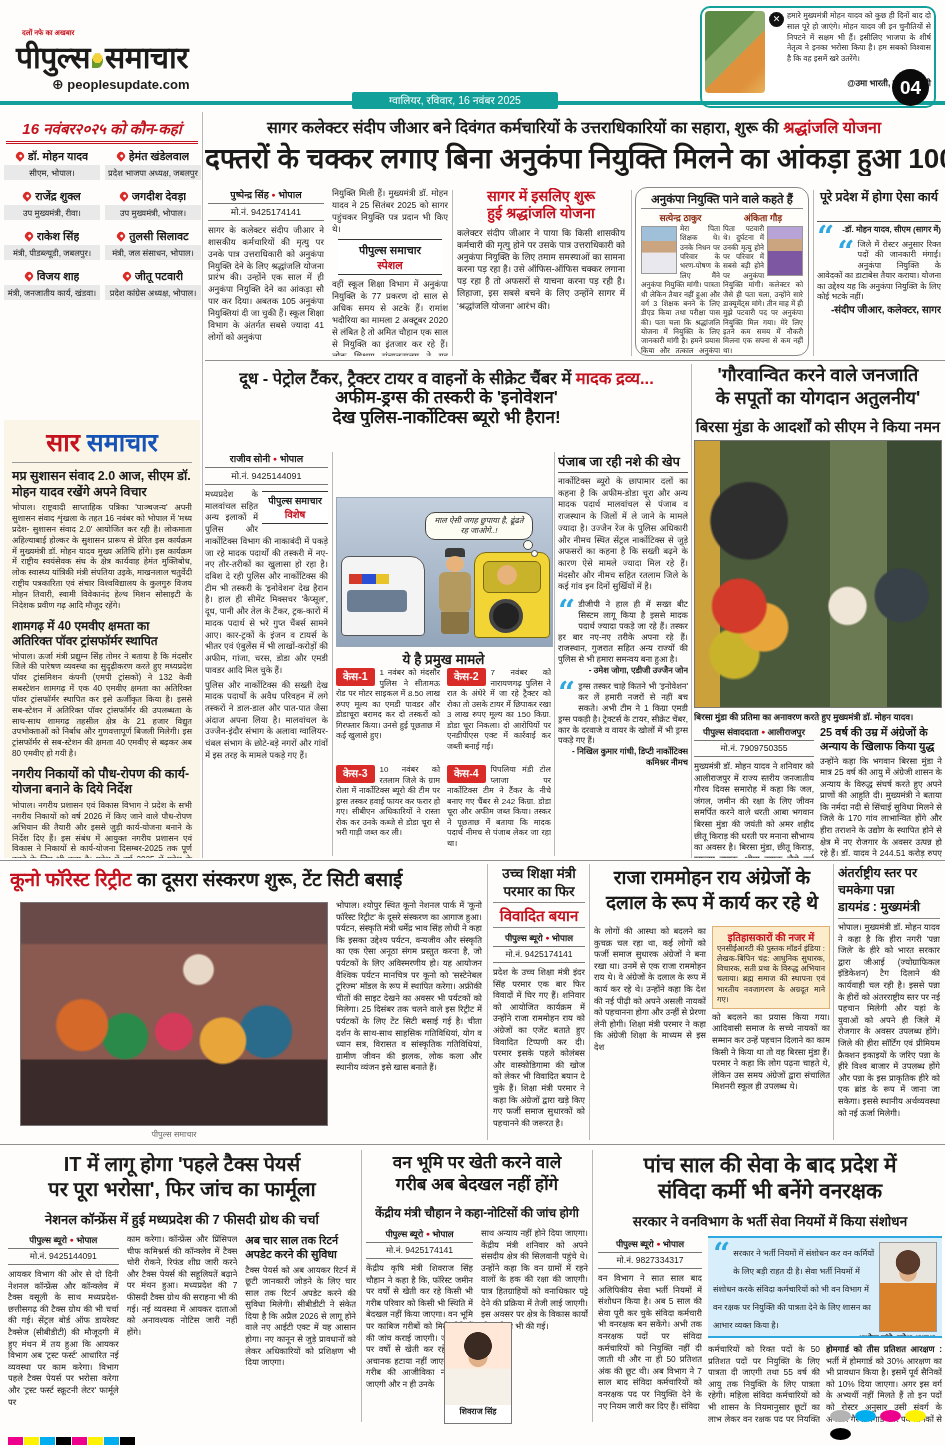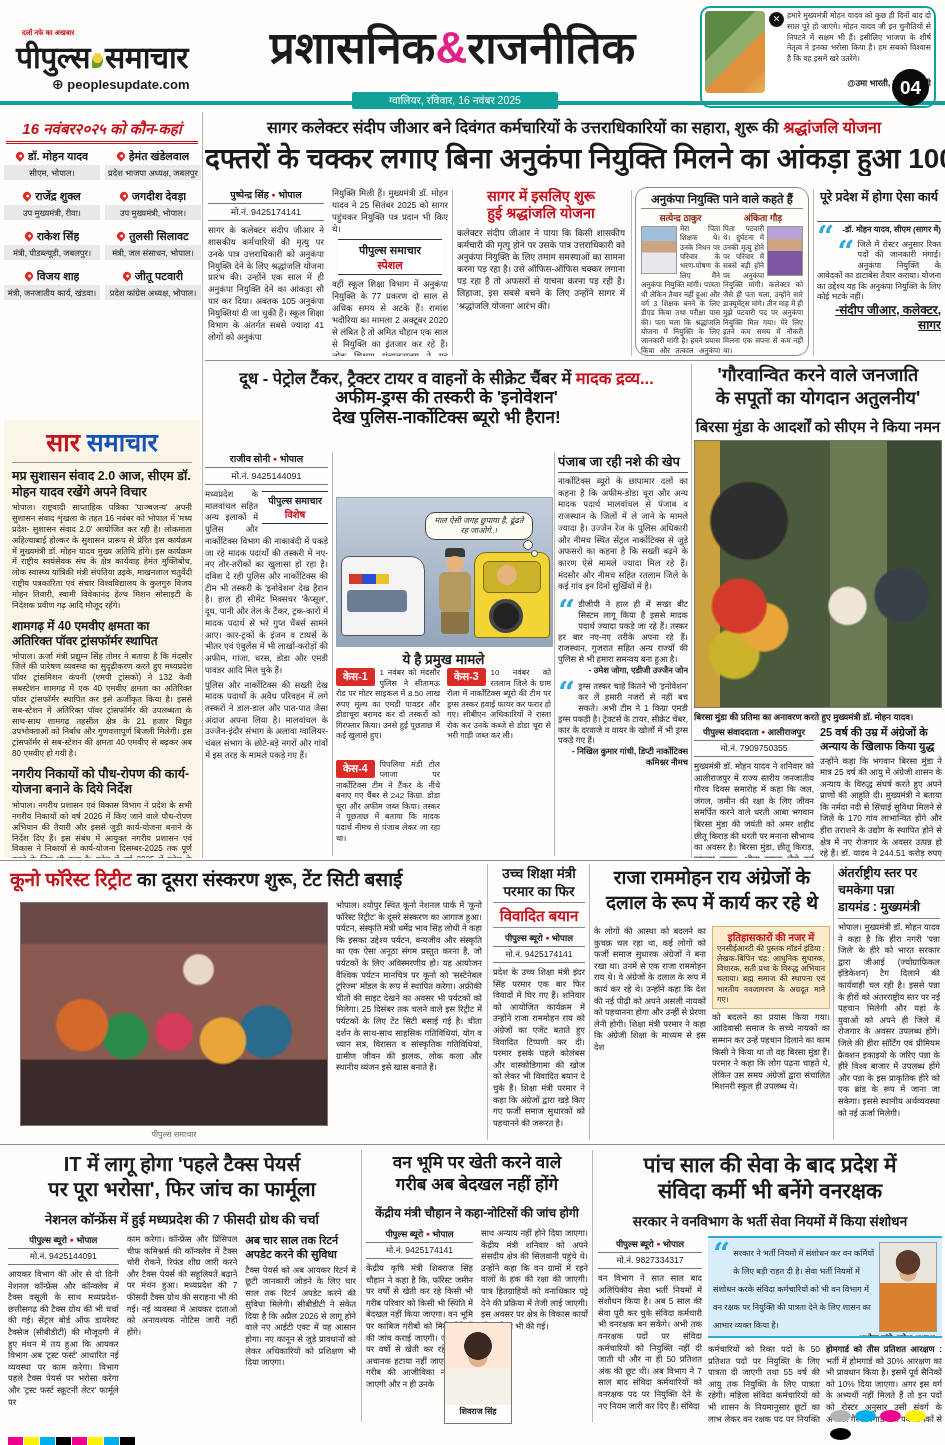--- a/index.html
+++ b/index.html
@@ -38,23 +38,20 @@
 
   <div class="abs" style="left:22px;top:28px;font-size:7px;color:#c4121e;font-weight:bold;">दलों नफे का अखबार</div>
   <div class="abs nw" style="left:16px;top:36px;font-size:30px;font-weight:bold;letter-spacing:-.5px;">
     <span>पीपुल्स</span><span style="display:inline-block;width:11px;height:15px;background:radial-gradient(circle at 50% 35%,#f5d23a 0 45%,#6a9a2e 46%);border-radius:50% 50% 50% 0;margin:0 2px;"></span><span>समाचार</span>
   </div>
   <div class="abs nw" style="left:52px;top:76px;font-size:13px;font-weight:bold;">
     <span style="font-size:14px;">⊕</span>
     <span>peoplesupdate.com</span>
   </div>
 
-  <div class="abs c nw clip" style="left:210px;top:16px;width:485px;font-size:44px;font-weight:bold;">
-    <span>प्रशासनिक</span><span class="pink">&amp;</span><span>राजनीतिक</span>
-  </div>
 
   <div class="abs" style="left:700px;top:6px;width:226px;height:92px;border:2px solid #12a19a;border-radius:10px;background:#fff;padding:3px;">
     <div style="float:left;width:60px;height:82px;border-radius:4px;margin-right:4px;
                 background:linear-gradient(135deg,#5d8a45 0 35%,#8fae6d 36% 55%,#e0913b 56% 80%,#e8b25c);"></div>
     <span style="float:left;width:15px;height:15px;border-radius:50%;background:#111;color:#fff;font-size:9px;
                  text-align:center;line-height:15px;margin:1px 3px 0 0;font-weight:bold;">✕</span>
     <div class="j clip" style="font-size:7.7px;line-height:1.4;height:66px;">हमारे मुख्यमंत्री मोहन यादव को कुछ ही दिनों बाद दो साल पूरे हो जाएंगे। मोहन यादव जी इन चुनौतियों से निपटने में सक्षम भी हैं। इसीलिए भाजपा के शीर्ष नेतृत्व ने इनका भरोसा किया है। हम सबको विश्वास है कि वह इसमें खरे उतरेंगे।</div>
     <div style="font-size:8.4px;font-weight:bold;text-align:right;">@उमा भारती, पूर्व मुख्यमंत्री</div>
   </div>
   <div class="abs c" style="left:892px;top:69px;width:37px;height:37px;border-radius:50%;background:#0b0b0b;color:#fff;
@@ -199,21 +196,21 @@
   </div>
 
   <div class="abs clip" style="left:817px;top:188px;width:124px;height:168px;">
     <div class="c b" style="font-size:12.5px;border-bottom:1px solid #555;padding-bottom:16px;margin-bottom:3px;">पूरे प्रदेश में होगा ऐसा कार्य</div>
     <div style="font-size:8.1px;line-height:1.3;text-align:justify;">
       <span class="qmark">“</span>
       <span class="attr" style="font-size:8.1px;">-डॉ. मोहन यादव, सीएम (सागर में)</span>
     </div>
     <div style="font-size:8.1px;line-height:1.3;text-align:justify;margin-top:4px;">
       <span class="qmark">“</span><span>जिले में रोस्टर अनुसार रिक्त पदों की जानकारी मंगाई। अनुकंपा नियुक्ति के आवेदकों का डाटाबेस तैयार कराया। योजना का उद्देश्य यह कि अनुकंपा नियुक्ति के लिए कोई भटके नहीं।</span>
-      <span class="attr" style="font-size:12px;text-decoration:underline;">-संदीप जीआर, कलेक्टर, सागर</span>
+      <span class="attr" style="font-size:10px;">-संदीप जीआर, कलेक्टर, सागर</span>
     </div>
   </div>
 
   <div class="vd" style="left:691px;top:364px;height:494px;"></div>
   <div class="hd" style="left:0;top:860px;width:945px;"></div>
 
   <div class="abs c nw clip" style="left:205px;top:366px;width:483px;font-size:16.5px;font-weight:bold;">
     <span>दूध - पेट्रोल टैंकर, ट्रैक्टर टायर व वाहनों के सीक्रेट चैंबर में </span><span class="red">मादक द्रव्य...</span>
   </div>
   <div class="abs c nw clip" style="left:205px;top:388px;width:483px;font-size:17px;font-weight:bold;line-height:1.15;">
@@ -265,20 +262,21 @@
 
     <div style="position:absolute;left:88px;top:6px;width:96px;border:1px solid #444;border-radius:10px;background:#fdfdf4;
                 font-size:8px;line-height:1.25;padding:3px 5px;text-align:center;font-style:italic;margin-top:8px;">माल ऐसी जगह छुपाया है, ढूंढते रह जाओगे..!</div>
     <div style="position:absolute;left:186px;top:42px;width:8px;height:8px;border:1px solid #444;border-radius:50%;background:#fdfdf4;"></div>
     <div style="position:absolute;left:194px;top:52px;width:5px;height:5px;border:1px solid #444;border-radius:50%;background:#fdfdf4;"></div>
   </div>
 
   <div class="abs c b" style="left:336px;top:650px;width:215px;font-size:13.5px;">ये है प्रमुख मामले</div>
   <div class="abs" style="left:336px;top:668px;width:215px;height:188px;display:grid;grid-template-columns:1fr 1fr;gap:6px 7px;overflow:hidden;">
     <div class="case"><span class="lbl">केस-1</span><span>1 नवंबर को मंदसौर पुलिस ने सीतामऊ रोड पर मोटर साइकल में 8.50 लाख रुपए मूल्य का एमडी पावडर और डोडाचूरा बरामद कर दो तस्करों को गिरफ्तार किया। उनसे हुई पूछताछ में कई खुलासे हुए।</span></div>
+    <div class="case"><span class="lbl">केस-2</span><span>7 नवंबर को नारायणगढ़ पुलिस ने रात के अंधेरे में जा रहे ट्रैक्टर को रोका तो उसके टायर में छिपाकर रखा 3 लाख रुपए मूल्य का 150 किग्रा. डोडा चूरा निकला। दो आरोपियों पर एनडीपीएस एक्ट में कार्रवाई कर जब्ती बनाई गई।</span></div>
     <div class="case"><span class="lbl">केस-3</span><span>10 नवंबर को रतलाम जिले के ग्राम रोला में नार्कोटिक्स ब्यूरो की टीम पर ड्रग्स तस्कर हवाई फायर कर फरार हो गए। सीबीएन अधिकारियों ने रास्ता रोक कर उनके कब्जे से डोडा चूरा से भरी गाड़ी जब्त कर ली।</span></div>
     <div class="case"><span class="lbl">केस-4</span><span>पिपलिया मंडी टोल प्लाजा पर नार्कोटिक्स टीम ने टैंकर के नीचे बनाए गए चैंबर से 242 किग्रा. डोडा चूरा और अफीम जब्त किया। तस्कर ने पूछताछ में बताया कि मादक पदार्थ नीमच से पंजाब लेकर जा रहा था।</span></div>
   </div>
 
   <div class="abs clip" style="left:558px;top:452px;width:130px;height:404px;">
     <div class="b" style="font-size:13px;border-bottom:1px solid #555;padding-bottom:2px;margin-bottom:3px;">पंजाब जा रही नशे की खेप</div>
     <div class="body" style="font-size:8.5px;">नार्कोटिक्स ब्यूरो के छापामार दलों का कहना है कि अफीम-डोडा चूरा और अन्य मादक पदार्थ मालवांचल से पंजाब व राजस्थान के जिलों में ले जाने के मामले ज्यादा है। उज्जैन रेंज के पुलिस अधिकारी और नीमच स्थित सेंट्रल नार्कोटिक्स से जुड़े अफसरों का कहना है कि सख्ती बढ़ने के कारण ऐसे मामले ज्यादा मिल रहे हैं। मंदसौर और नीमच सहित रतलाम जिले के कई गांव इन दिनों सुर्खियों में है।</div>
     <div style="font-size:8.3px;line-height:1.32;text-align:justify;margin-top:6px;">
       <span class="qmark">“</span><span>डीजीपी ने हाल ही में सख्त बीट सिस्टम लागू किया है इससे मादक पदार्थ ज्यादा पकड़े जा रहे हैं। तस्कर हर बार नए-नए तरीके अपना रहे हैं। राजस्थान, गुजरात सहित अन्य राज्यों की पुलिस से भी हमारा समन्वय बना हुआ है।</span>
       <span class="attr" style="font-size:8.3px;">- उमेश जोगा, एडीजी उज्जैन जोन</span>

